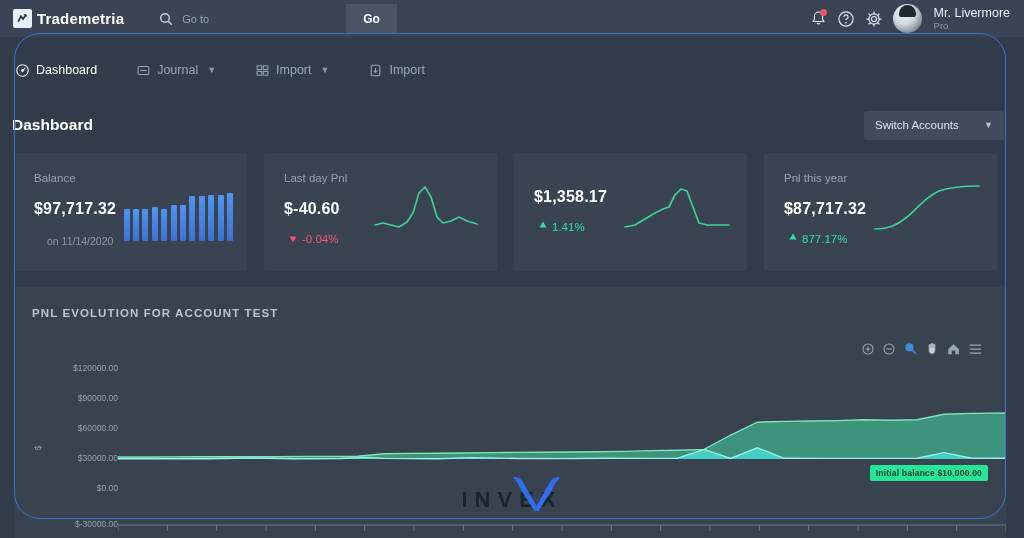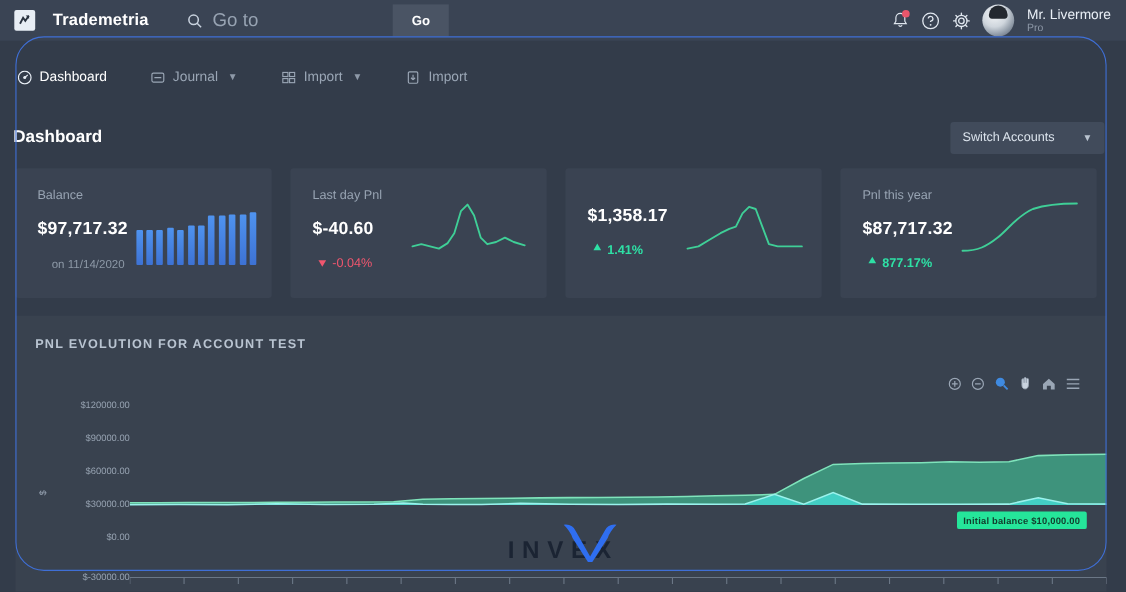--- a/index.html
+++ b/index.html
@@ -10,33 +10,33 @@
     overflow: hidden;
   }
   .app { position: relative; width: 1024px; height: 538px; background: #333c4a; }
 
   
   .topbar {
     position: absolute; top: 0; left: 0; width: 1024px; height: 37px;
     background: #3a4454;
     display: flex; align-items: center;
   }
-  .brand { display: flex; align-items: center; gap: 16px; margin-left: 13px; }
+  .brand { display: flex; align-items: center; gap: 5px; margin-left: 13px; }
   .brand-logo {
     width: 19px; height: 19px; background: #e8eef5; border-radius: 2px;
     display: flex; align-items: center; justify-content: center;
   }
   .brand-logo svg { display: block; }
   .brand-name { color: #ffffff; font-size: 15px; font-weight: bold; letter-spacing: .2px; }
 
   .searchwrap { display: flex; align-items: center; margin-left: 35px; position: relative; }
   .search-icon { color: #c8d2de; margin-right: 9px; display: flex; }
   .search-input {
     width: 152px; background: transparent; border: none; outline: none;
-    color: #e7edf4; font-size: 17px; font-family: "Liberation Sans", sans-serif;
+    color: #e7edf4; font-size: 11px; font-family: "Liberation Sans", sans-serif;
   }
   .search-input::placeholder { color: #97a3b2; }
   .go-btn {
     margin-left: 12px; background: #4a5464; color: #ffffff;
     font-size: 12px; font-weight: bold; border: none;
     padding: 8px 17px; cursor: pointer; height: 29px;
     font-family: "Liberation Sans", sans-serif;
   }
 
   .topright { margin-left: auto; display: flex; align-items: center; gap: 10px; margin-right: 14px; }
@@ -93,21 +93,21 @@
   
   .cards { position: absolute; top: 153px; left: 14px; display: flex; gap: 17px; }
   .card {
     width: 233px; height: 118px; background: #3a4352; border-radius: 3px;
     padding: 19px 0 0 20px; position: relative; overflow: hidden;
   }
   .card-label { color: #97a3b2; font-size: 11.5px; }
   .card-value { color: #ffffff; font-size: 16px; font-weight: bold; margin-top: 16px; letter-spacing: .2px; }
   .card-sub { color: #8d99a7; font-size: 10.5px; margin-top: 17px; margin-left: 13px; }
   .card-delta { display: flex; align-items: center; gap: 5px; margin-top: 15px; margin-left: 5px; font-size: 11.5px; }
-  .delta-up { color: #2ee0a5; font-weight: bold; }
+  .delta-up { color: #2ee0a5; }
   .delta-down { color: #f0566e; }
   .spark { position: absolute; right: 12px; bottom: 24px; }
   .bars { position: absolute; right: 14px; top: 36px; display: flex; align-items: flex-end; gap: 3.4px; height: 52px; }
   .bar { width: 6px; background: linear-gradient(180deg,#4f93ef 0%, #3d72d4 100%); border-radius: 1px; }
 
   
   .chartpanel {
     position: absolute; top: 287px; left: 14px; width: 992px; height: 251px;
     background: #39424f;
   }

